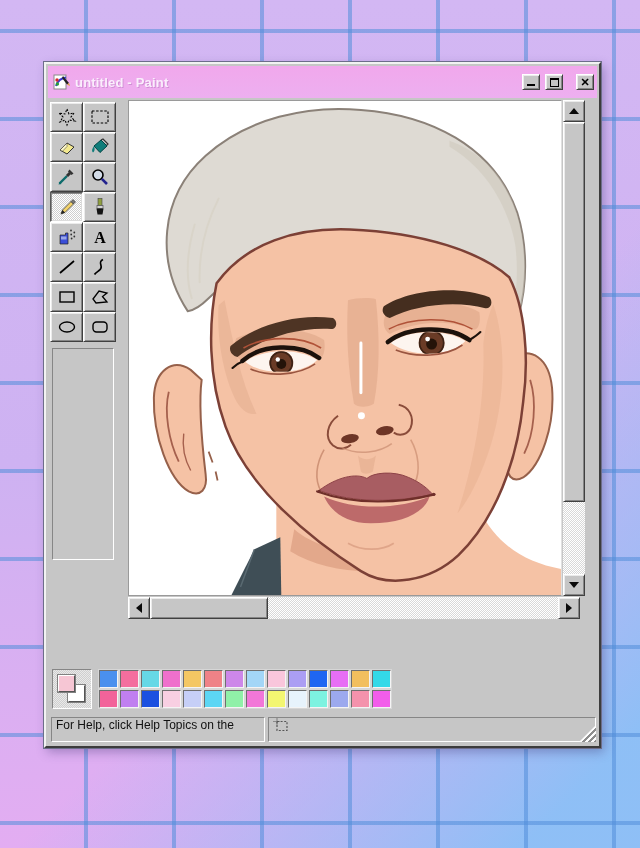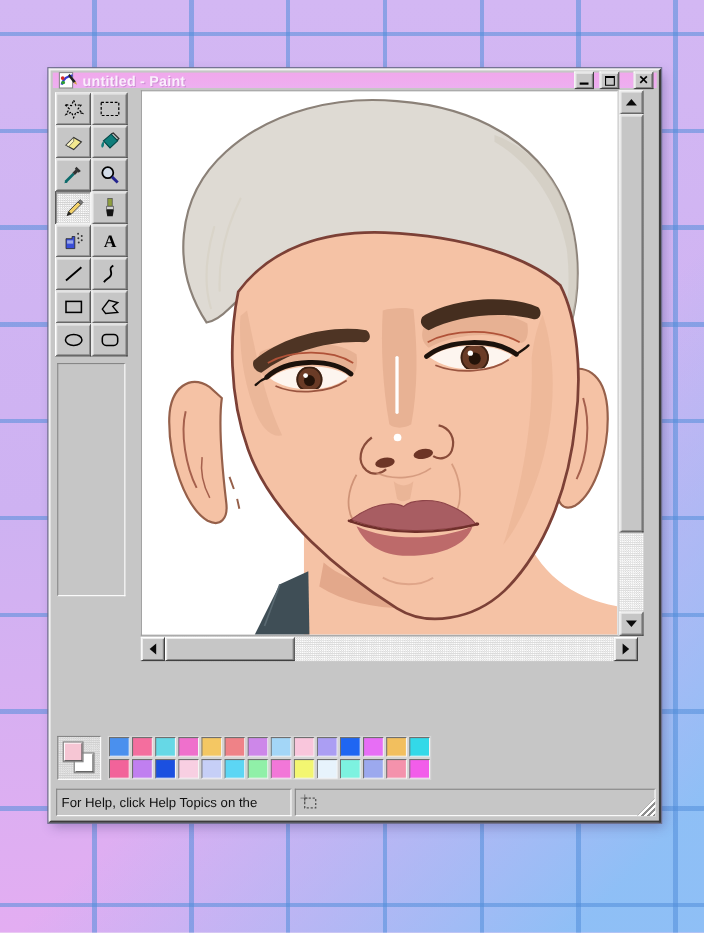--- a/index.html
+++ b/index.html
@@ -23,21 +23,21 @@
   .flat-in { background:#c6c6c6; border:1px solid; border-color:#868686 #ffffff #ffffff #868686; }
 
   
   .window {
     position:absolute; left:44px; top:62px; width:557px; height:686px;
     background:#c6c6c6; border:2px solid; border-color:#f2f2f2 #3c3c3c #3c3c3c #f2f2f2;
     outline:1px solid #6d6d8a; box-shadow:3px 4px 10px rgba(50,40,100,.35);
     display:flex; flex-direction:column;
   }
   .titlebar {
-    height:14px; margin:2px 2px 0 2px; padding:0 3px 0 4px;
+    height:32px; margin:2px 2px 0 2px; padding:0 3px 0 4px;
     background:linear-gradient(180deg, var(--titlebar), #edaff0);
     display:flex; align-items:center; gap:5px;
   }
   .title-text { color:#faeefc; font-size:13px; font-weight:bold; letter-spacing:.2px;
                 text-shadow:1px 1px 0 rgba(120,60,140,.25); flex:1;
                 white-space:nowrap; overflow:hidden; }
   .tb-btn { width:18px; height:16px; display:flex; align-items:flex-end; justify-content:center;
             padding:0; cursor:default; position:relative; }
   .tb-btn .glyph-min { width:8px; height:2px; background:#000; margin:0 0 3px 0; }
   .tb-btn .glyph-max { width:9px; height:9px; border:1px solid #000; border-top-width:2px; margin-bottom:2px; }
@@ -87,21 +87,21 @@
     border:1px solid; border-color:#868686 #fff #fff #868686; }
   .cc-sw { position:absolute; width:17px; height:17px; border:1px solid; border-color:#fff #555 #555 #fff;
            outline:1px solid #808080; }
   .cc-fg { left:5px; top:5px; z-index:2; }
   .cc-bg { left:15px; top:15px; z-index:1; }
   .swatches { display:grid; grid-template-columns:repeat(14,21px); grid-auto-rows:20px; gap:0; }
   .swatch { border:1px solid; border-color:#6f6f6f #f4f4f4 #f4f4f4 #6f6f6f; outline:1px solid #d6d6d6; outline-offset:-0px; margin:1px; width:19px; height:18px; }
 
   
   .statusbar { height:32px; display:flex; align-items:stretch; gap:3px; padding:3px 3px 4px 5px; position:relative; }
-  .status-panel { display:flex; align-items:center; padding:0 4px; font-size:12px; color:#111; overflow:hidden; white-space:nowrap; }
+  .status-panel { display:flex; padding:0 4px; font-size:12px; color:#111; overflow:hidden; white-space:nowrap; }
   .sp1 { width:214px; flex:none; }
   .sp2 { flex:1; gap:4px; }
   .grip { position:absolute; right:3px; bottom:4px; width:17px; height:17px;
           background:repeating-linear-gradient(135deg,#fdfdfd 0 2px,#8e8e8e 2px 4px);
           clip-path:polygon(100% 0,100% 100%,0 100%); }
 </style>
 </head>
 <body>
 
 <div class="desktop">

